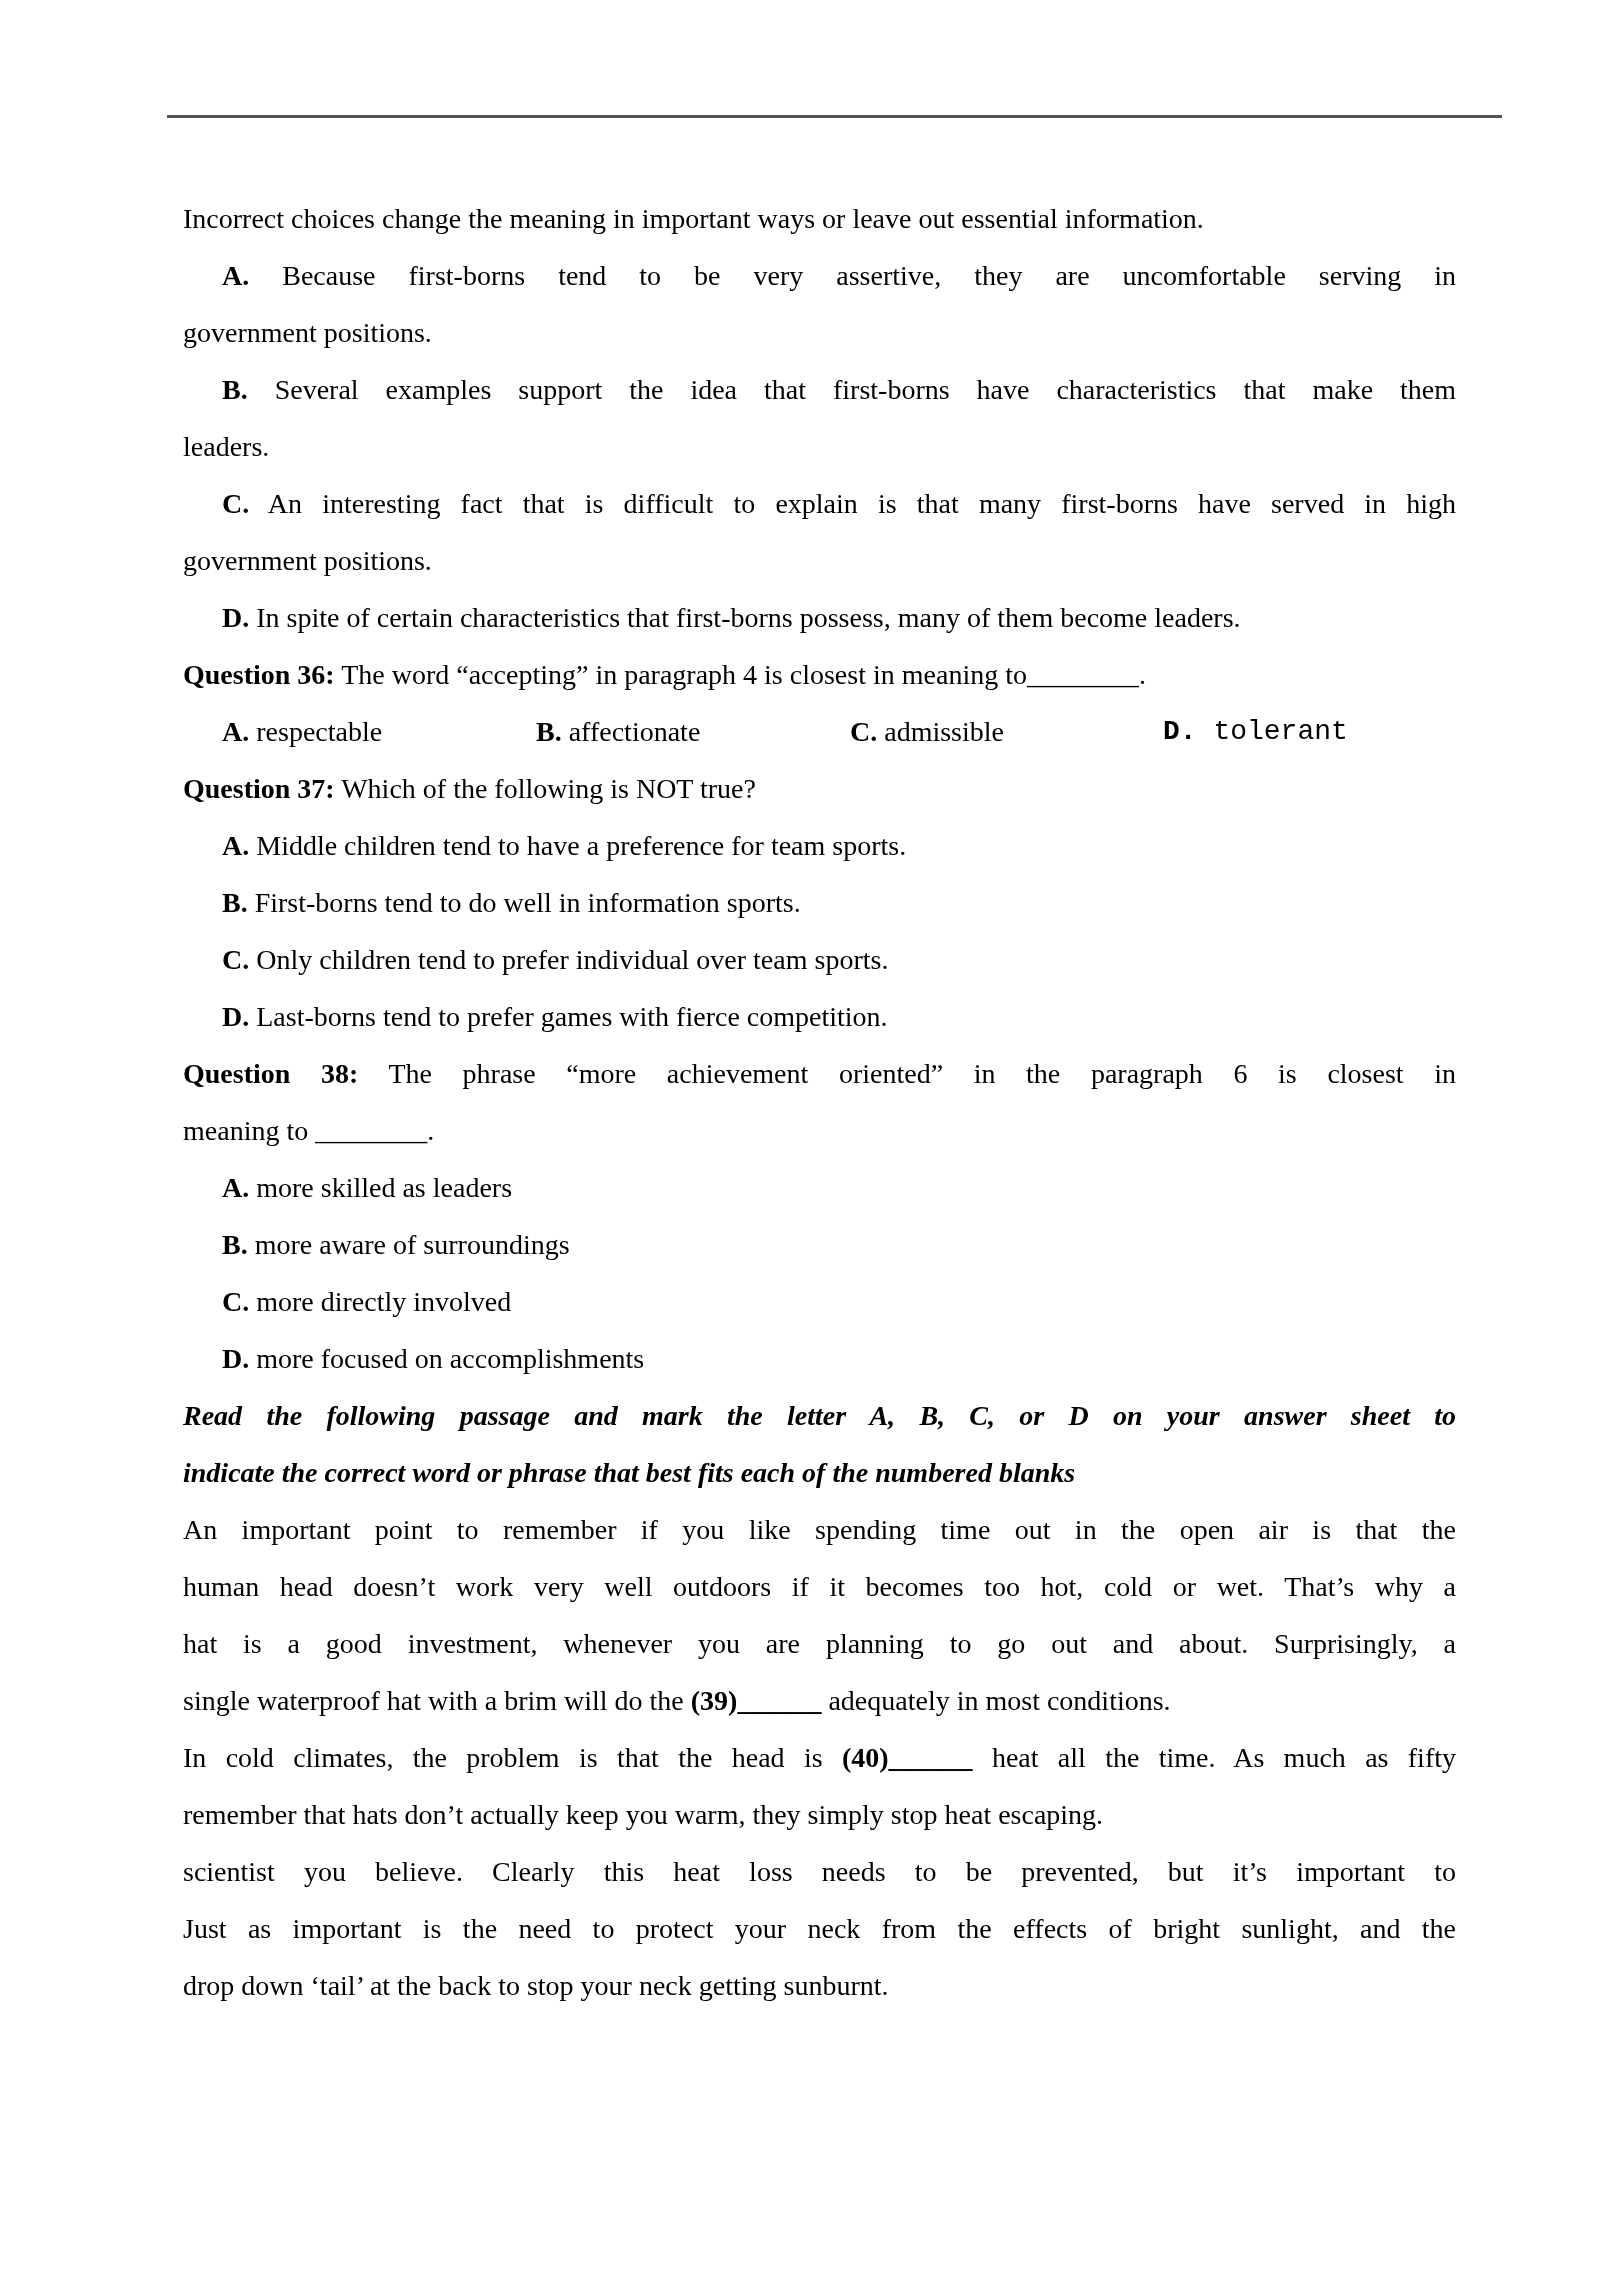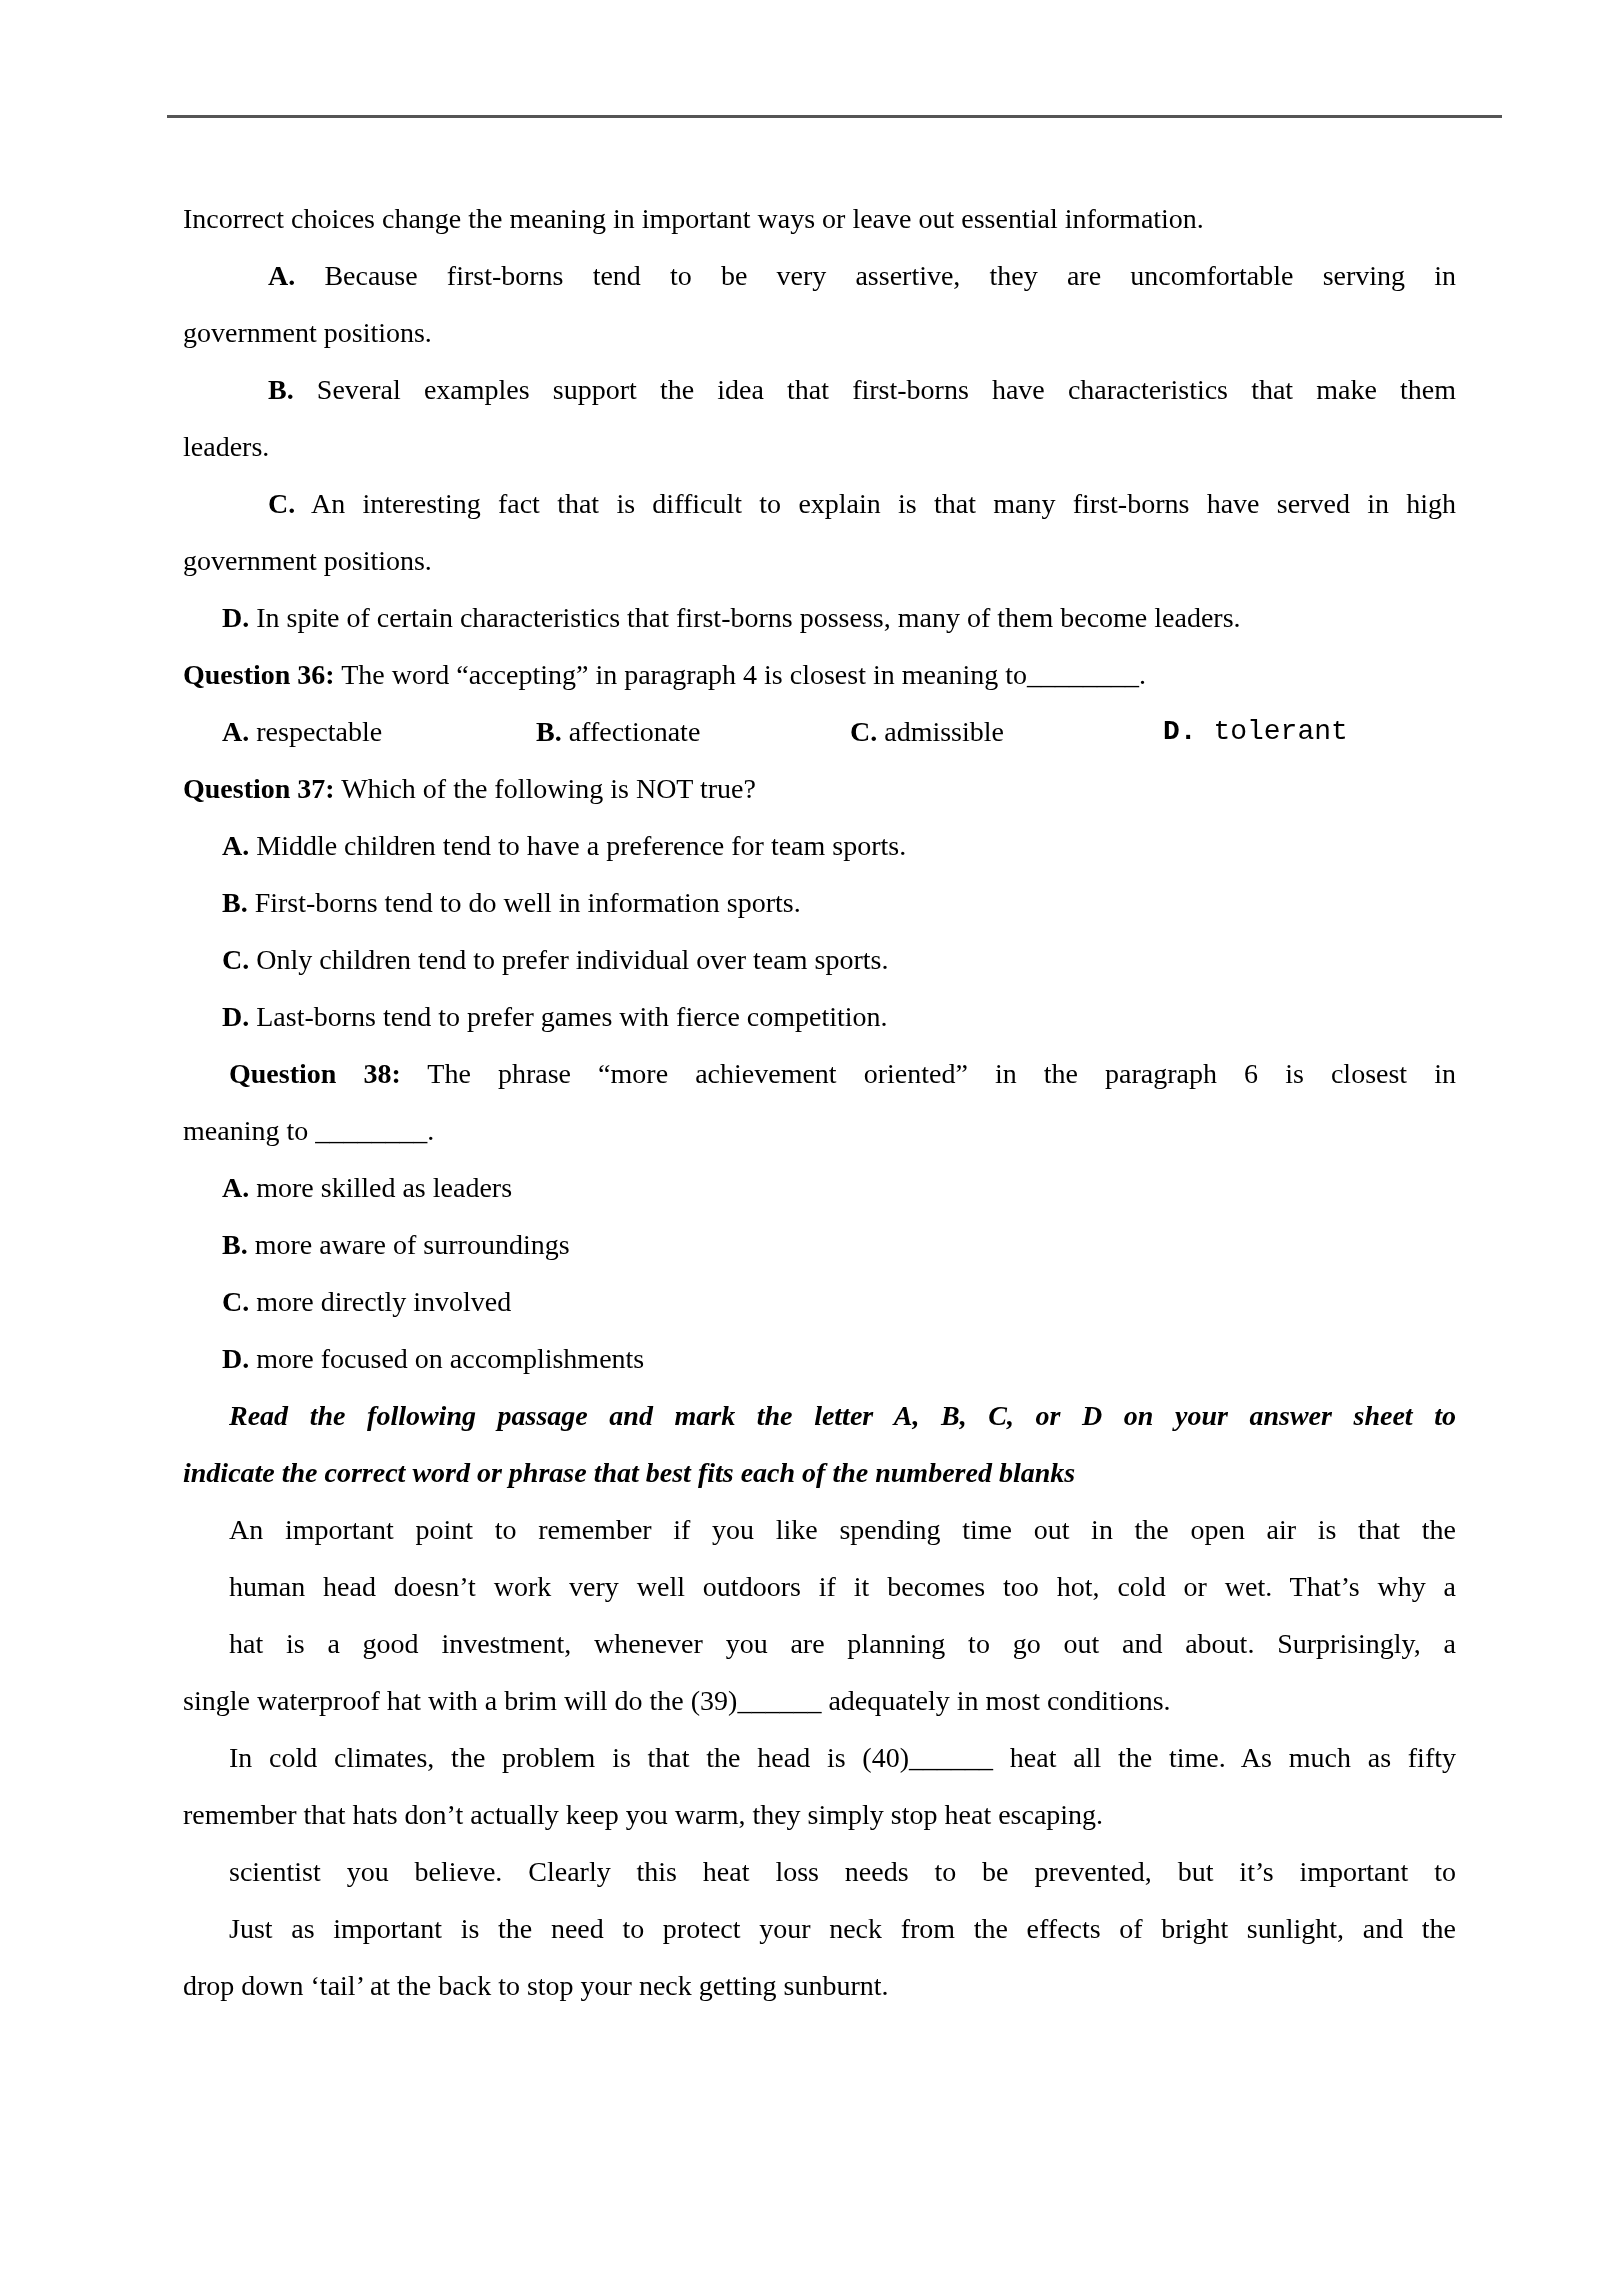--- a/index.html
+++ b/index.html
@@ -4,28 +4,28 @@
 <style>
   html, body { margin: 0; padding: 0; background: #ffffff; }
   body { width: 1623px; height: 2295px; position: relative; overflow: hidden; }
   .rule { position: absolute; left: 167px; top: 115px; width: 1335px; height: 2.6px; background: #555555; }
   .content {
     position: absolute; left: 183px; top: 190px; width: 1273px;
     font-family: "Liberation Serif", "DejaVu Serif", serif;
     font-size: 28px; line-height: 57px; color: #000000;
   }
   .line { display: block; white-space: nowrap; height: 57px; }
-  .just { text-align: justify; text-align-last: justify; white-space: normal; margin-left: 46px; }
+  .just { text-align: justify; text-align-last: justify; white-space: normal; }
   .ind { padding-left: 39px; }
   b { font-weight: bold; }
   .heading { font-weight: bold; font-style: italic; }
   .row { position: relative; height: 57px; }
   .col { position: absolute; top: 0; white-space: nowrap; }
   .col0 { left: 39px; } .col1 { left: 353px; } .col2 { left: 667px; } .col3 { left: 980px; font-family: Liberation Mono, monospace; }
-  .blank { font-weight: normal; }
+  .blank { font-weight: bold; }
 </style>
 </head>
 <body>
 
 <div class="rule"></div>
 
 <div class="content">
 
   <div class="line">Incorrect choices change the meaning in important ways or leave out essential information.</div>
 

